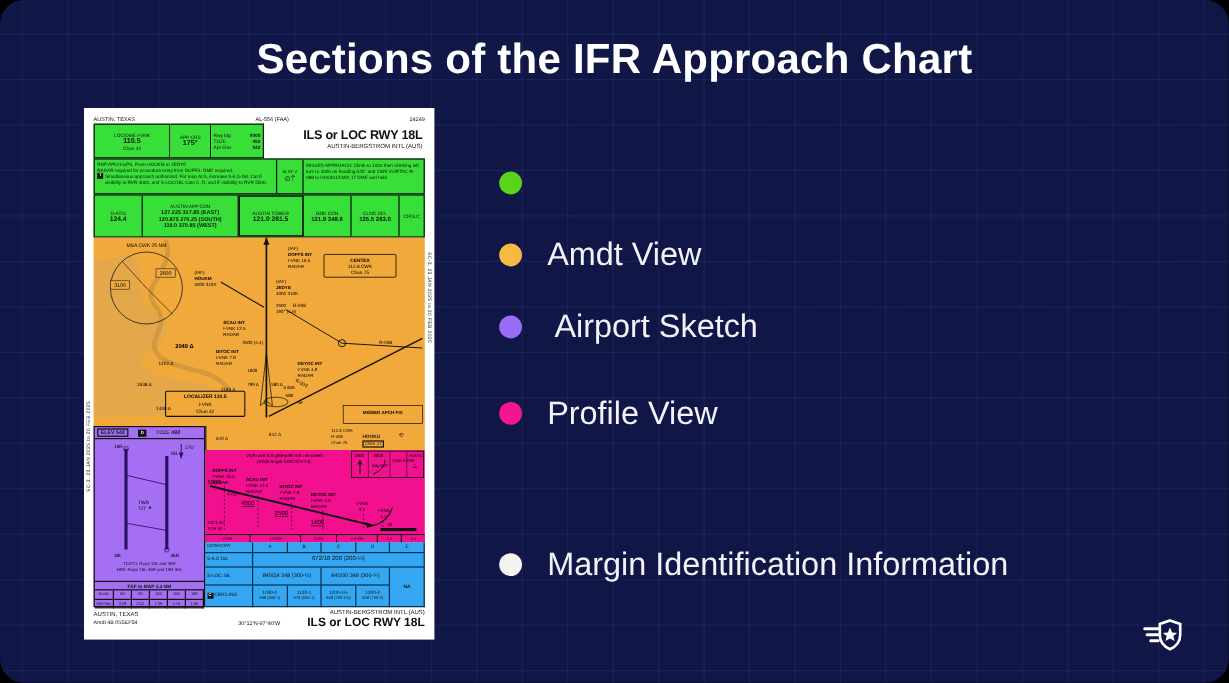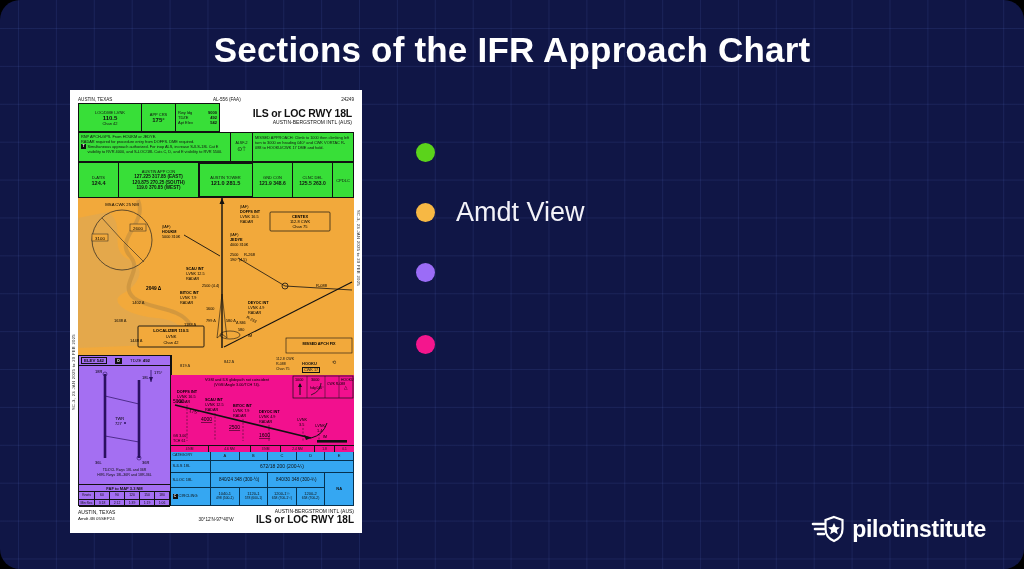--- a/index.html
+++ b/index.html
@@ -423,30 +423,35 @@
 
   <div class="legend-item li-0">
     <span class="dot d-green"></span>
   </div>
   <div class="legend-item li-1">
     <span class="dot d-orange"></span>
     <span class="lbl">Amdt View</span>
   </div>
   <div class="legend-item li-2">
     <span class="dot d-purple"></span>
+    <span class="lbl">Airport Sketch</span>
   </div>
   <div class="legend-item li-3">
     <span class="dot d-pink"></span>
+    <span class="lbl">Profile View</span>
+  </div>
+  <div class="legend-item li-5">
+    <span class="dot d-white"></span>
+    <span class="lbl">Margin Identification Information</span>
   </div>
 
   <div class="logo">
     <svg width="34" height="28" viewBox="0 0 34 28">
       <g stroke="#fff" stroke-width="2.6" stroke-linecap="round">
         <line x1="2" y1="9" x2="13" y2="9"></line>
         <line x1="4" y1="14" x2="13" y2="14"></line>
         <line x1="7" y1="19" x2="13" y2="19"></line>
       </g>
       <path d="M23 2 L31.5 5 V14 C31.5 20 27.5 24 23 26 C18.5 24 14.5 20 14.5 14 V5 Z" fill="none" stroke="#fff" stroke-width="2.2"></path>
       <path d="M23 8 L24.8 12 L29 12.4 L25.8 15.1 L26.8 19.2 L23 17 L19.2 19.2 L20.2 15.1 L17 12.4 L21.2 12 Z" fill="#fff"></path>
     </svg>
-    <span class="logo-text">pilotinstitute</span>
   </div>
 </div>
 
 </body></html>

